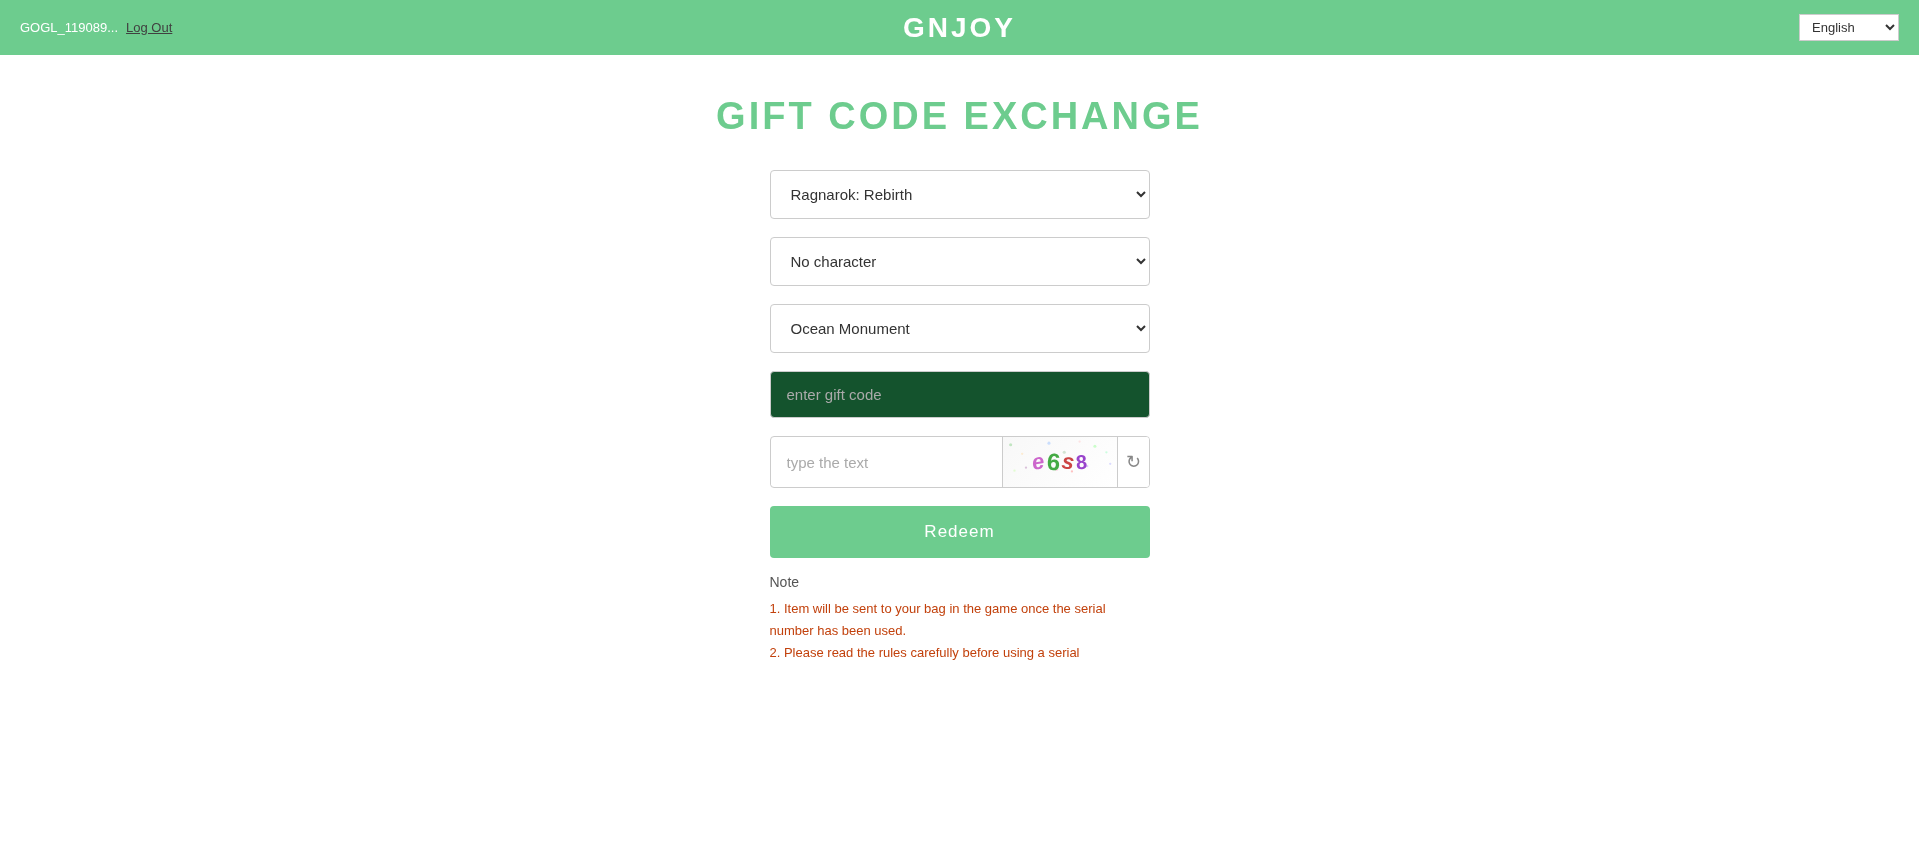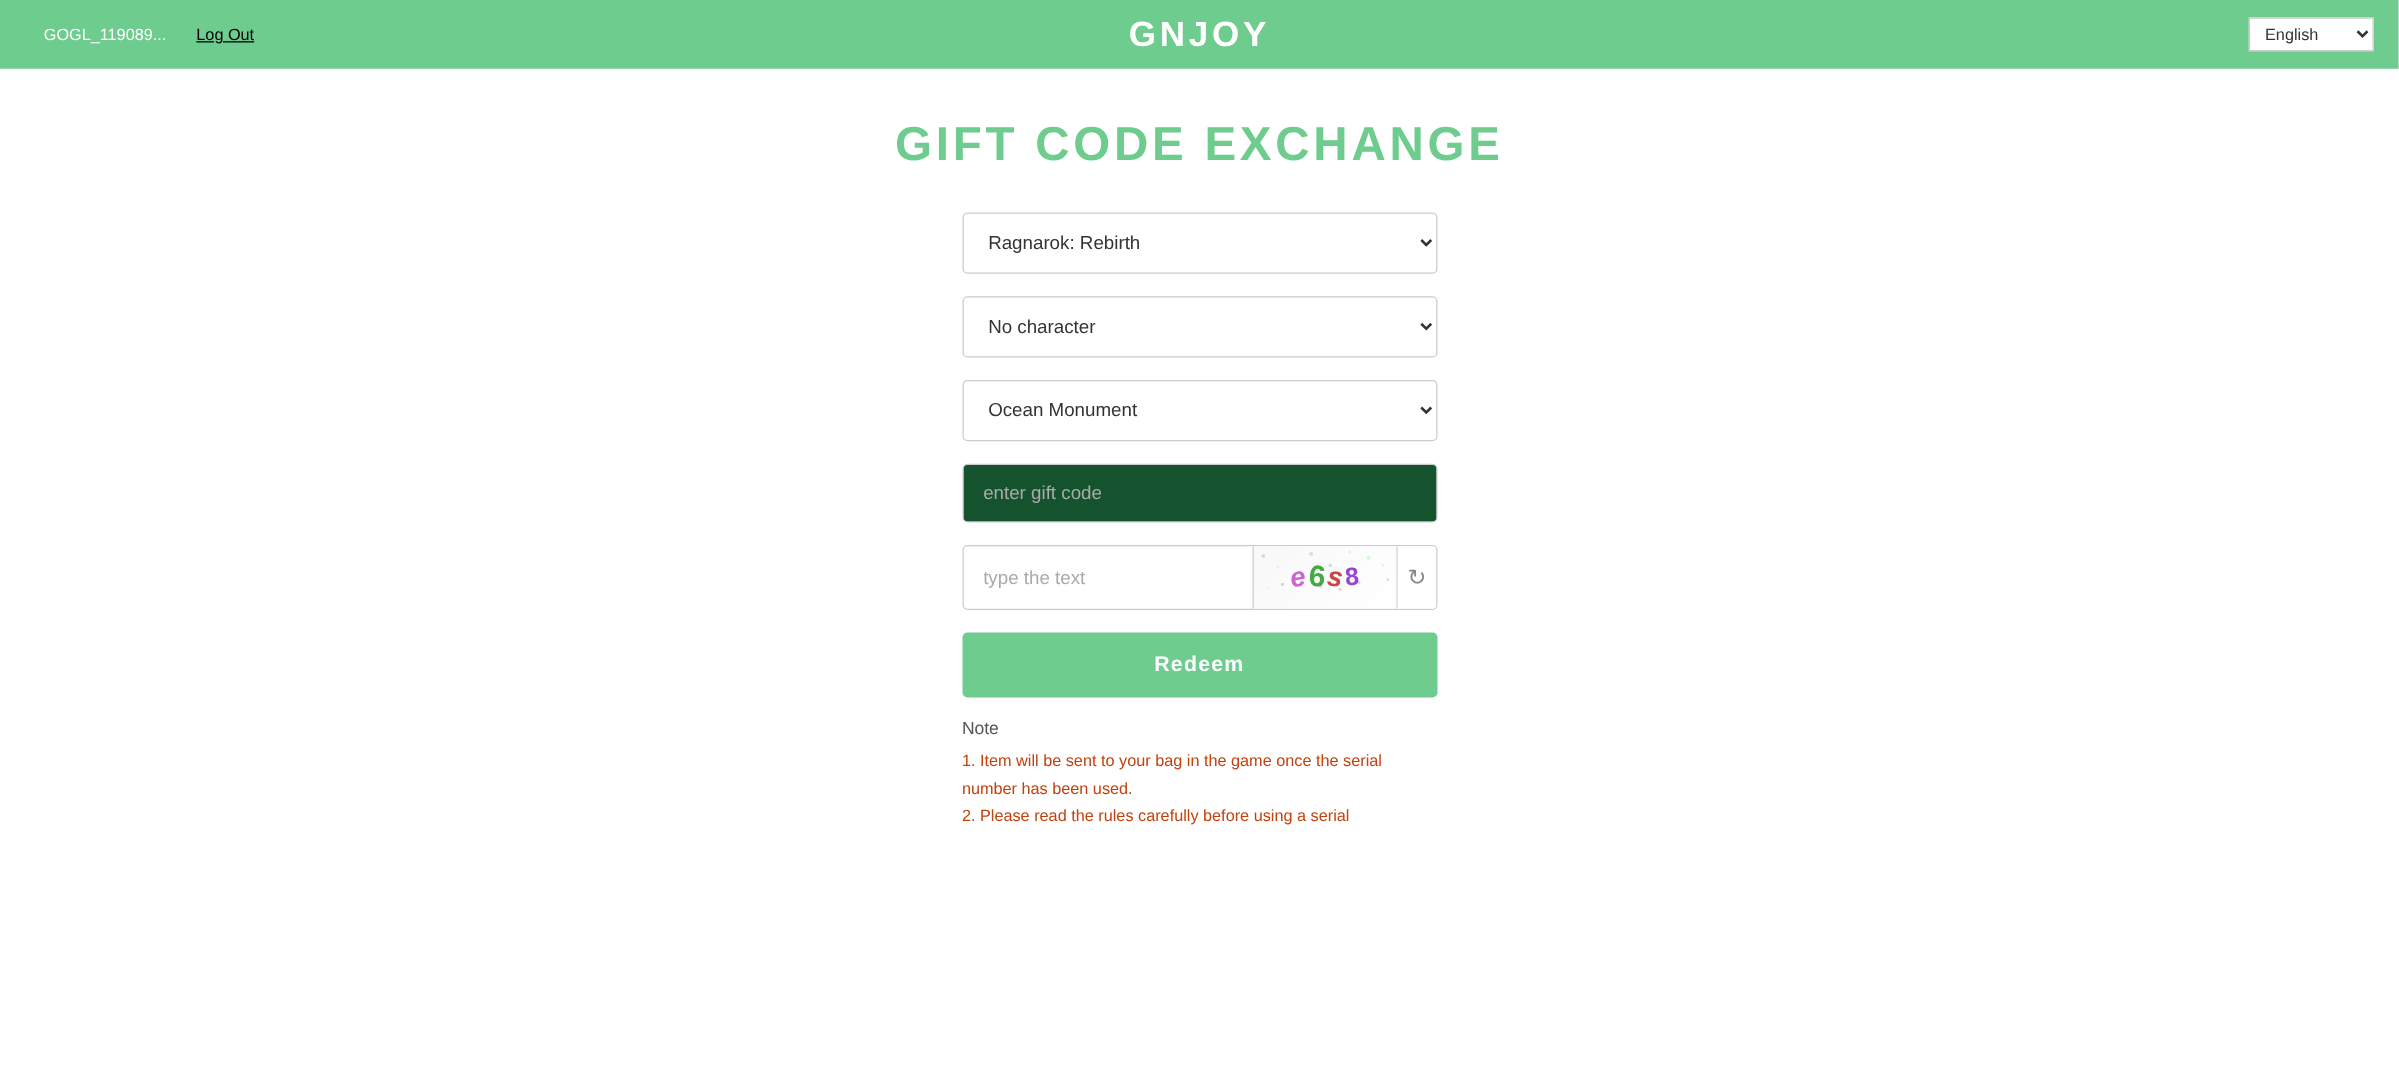--- a/index.html
+++ b/index.html
@@ -24,31 +24,30 @@
       justify-content: center;
       position: relative;
       width: 100%;
     }
 
     .header-left {
       position: absolute;
       left: 20px;
       display: flex;
       align-items: flex-end;
-      gap: 24px;
-      margin-left: 15px;
+      gap: 8px;
     }
 
     .header-user {
       color: #ffffff;
       font-size: 13px;
     }
 
     .header-logout {
-      color: #000000;
+      color: #404040;
       font-size: 13px;
       text-decoration: underline;
       cursor: pointer;
     }
 
     .header-logo {
       color: #ffffff;
       font-size: 28px;
       font-weight: bold;
       letter-spacing: 3px;
@@ -211,21 +210,21 @@
     }
 
     .redeem-button {
       width: 100%;
       padding: 16px;
       background: #6dcc8e;
       border: none;
       border-radius: 4px;
       color: #ffffff;
       font-size: 17px;
-      font-weight: bold;
+      font-weight: normal;
       cursor: pointer;
       letter-spacing: 1px;
     }
 
     
     .note-section {
       width: 380px;
       margin-top: 16px;
     }
 

